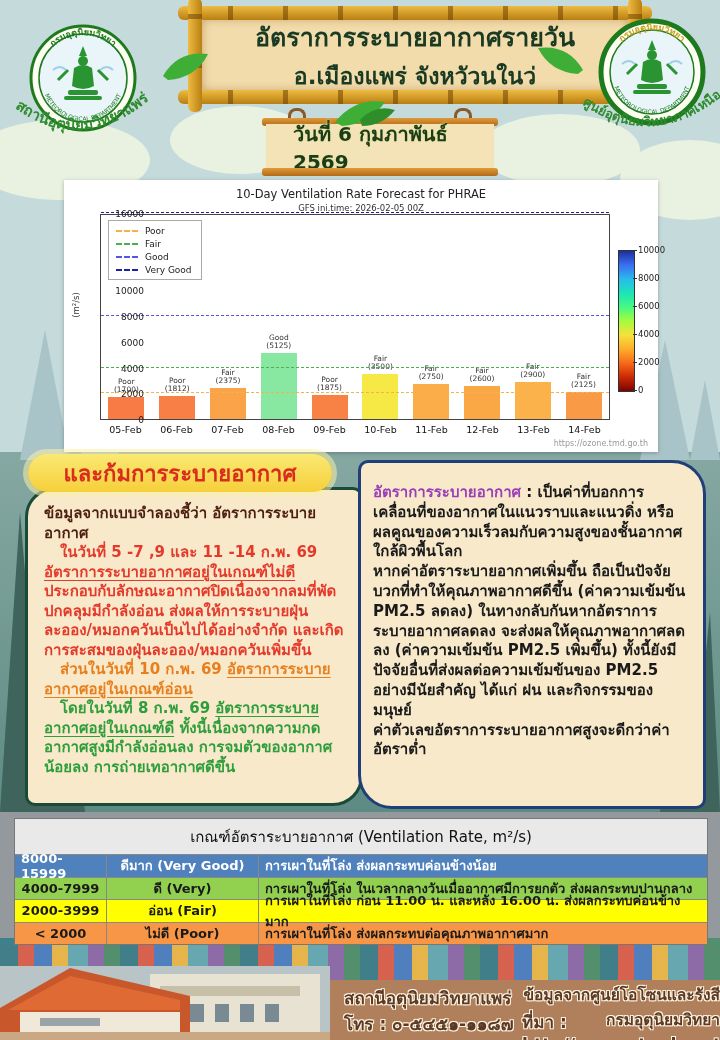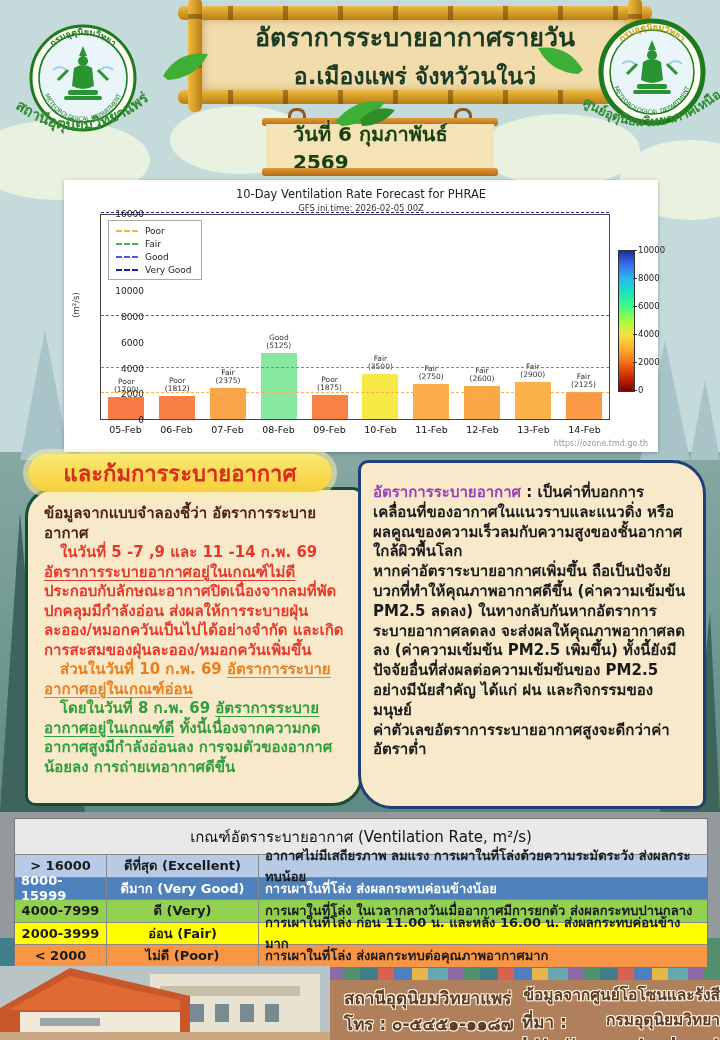--- a/index.html
+++ b/index.html
@@ -347,25 +347,20 @@
 
   <section class="info-box">
     <p><span class="i-purple">อัตราการระบายอากาศ</span><span> : เป็นค่าที่บอกการเคลื่อนที่ของอากาศในแนวราบและแนวดิ่ง หรือผลคูณของความเร็วลมกับความสูงของชั้นอากาศใกล้ผิวพื้นโลก</span></p>
     <p>หากค่าอัตราระบายอากาศเพิ่มขึ้น ถือเป็นปัจจัยบวกที่ทำให้คุณภาพอากาศดีขึ้น (ค่าความเข้มข้น PM2.5 ลดลง) ในทางกลับกันหากอัตราการระบายอากาศลดลง จะส่งผลให้คุณภาพอากาศลดลง (ค่าความเข้มข้น PM2.5 เพิ่มขึ้น) ทั้งนี้ยังมีปัจจัยอื่นที่ส่งผลต่อความเข้มข้นของ PM2.5 อย่างมีนัยสำคัญ ได้แก่ ฝน และกิจกรรมของมนุษย์</p>
     <p class="info-note">ค่าตัวเลขอัตราการระบายอากาศสูงจะดีกว่าค่าอัตราต่ำ</p>
   </section>
 
   <section class="criteria">
     <div class="crit-title">เกณฑ์อัตราระบายอากาศ (Ventilation Rate, m²/s)</div>
     <div id="crit-rows">
-        <div class="crit-row" style="background: rgb(183, 203, 230); color: rgb(26, 26, 26);">
-          <div class="crit-cell c-range">&gt; 16000</div>
-          <div class="crit-cell c-level">ดีที่สุด (Excellent)</div>
-          <div class="crit-cell c-desc">อากาศไม่มีเสถียรภาพ ลมแรง การเผาในที่โล่งด้วยความระมัดระวัง ส่งผลกระทบน้อย</div>
-        </div>
         <div class="crit-row" style="background: rgb(79, 129, 189); color: rgb(255, 255, 255);">
           <div class="crit-cell c-range">8000-15999</div>
           <div class="crit-cell c-level">ดีมาก (Very Good)</div>
           <div class="crit-cell c-desc">การเผาในที่โล่ง ส่งผลกระทบค่อนข้างน้อย</div>
         </div>
         <div class="crit-row" style="background: rgb(146, 208, 80); color: rgb(26, 26, 26);">
           <div class="crit-cell c-range">4000-7999</div>
           <div class="crit-cell c-level">ดี (Very)</div>
           <div class="crit-cell c-desc">การเผาในที่โล่ง ในเวลากลางวันเมื่ออากาศมีการยกตัว ส่งผลกระทบปานกลาง</div>
         </div>

